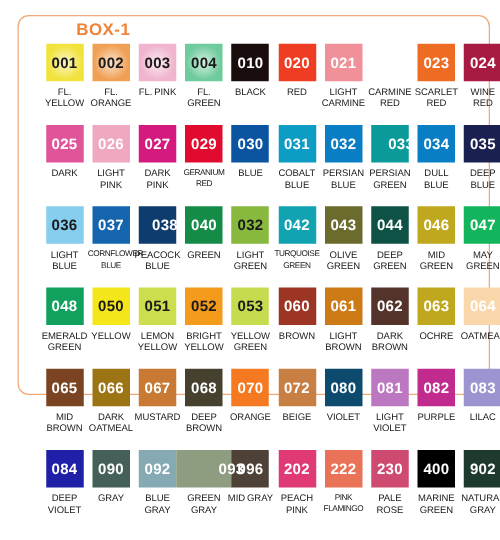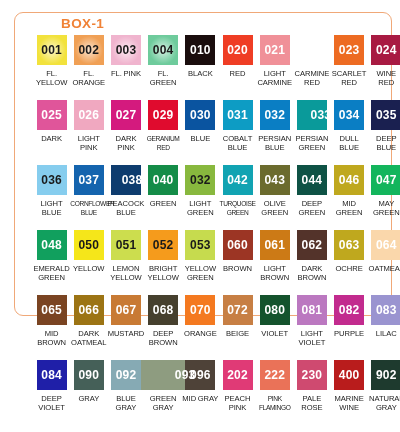--- a/index.html
+++ b/index.html
@@ -352,21 +352,21 @@
         </div>
         <div class="cname">ORANGE</div>
       </div>
       <div class="cell">
         <div class="swatch" style="background: rgb(199, 127, 68); color: rgb(255, 255, 255);">
           <span class="num">072</span>
         </div>
         <div class="cname">BEIGE</div>
       </div>
       <div class="cell">
-        <div class="swatch" style="background: #14532d; color: rgb(255, 255, 255); text-align: center;">
+        <div class="swatch" style="background: #0c4a6e; color: rgb(255, 255, 255); text-align: center;">
           <span class="num">080</span>
         </div>
         <div class="cname">VIOLET</div>
       </div>
       <div class="cell">
         <div class="swatch" style="background: rgb(187, 120, 192); color: rgb(255, 255, 255);">
           <span class="num">081</span>
         </div>
         <div class="cname">LIGHT VIOLET</div>
       </div>
@@ -424,24 +424,24 @@
         </div>
         <div class="cname tight">PINK FLAMINGO</div>
       </div>
       <div class="cell">
         <div class="swatch" style="background: rgb(207, 74, 112); color: rgb(255, 255, 255);">
           <span class="num">230</span>
         </div>
         <div class="cname">PALE ROSE</div>
       </div>
       <div class="cell">
-        <div class="swatch" style="background: #b91c1c; color: rgb(255, 255, 255);">
+        <div class="swatch" style="background: #000000; color: rgb(255, 255, 255);">
           <span class="num">400</span>
         </div>
-        <div class="cname">MARINE WINE</div>
+        <div class="cname">MARINE GREEN</div>
       </div>
       <div class="cell">
         <div class="swatch" style="background: rgb(30, 58, 46); color: rgb(255, 255, 255);">
           <span class="num">902</span>
         </div>
         <div class="cname">NATURAL GRAY</div>
       </div>
     </div>
 </div>
 

